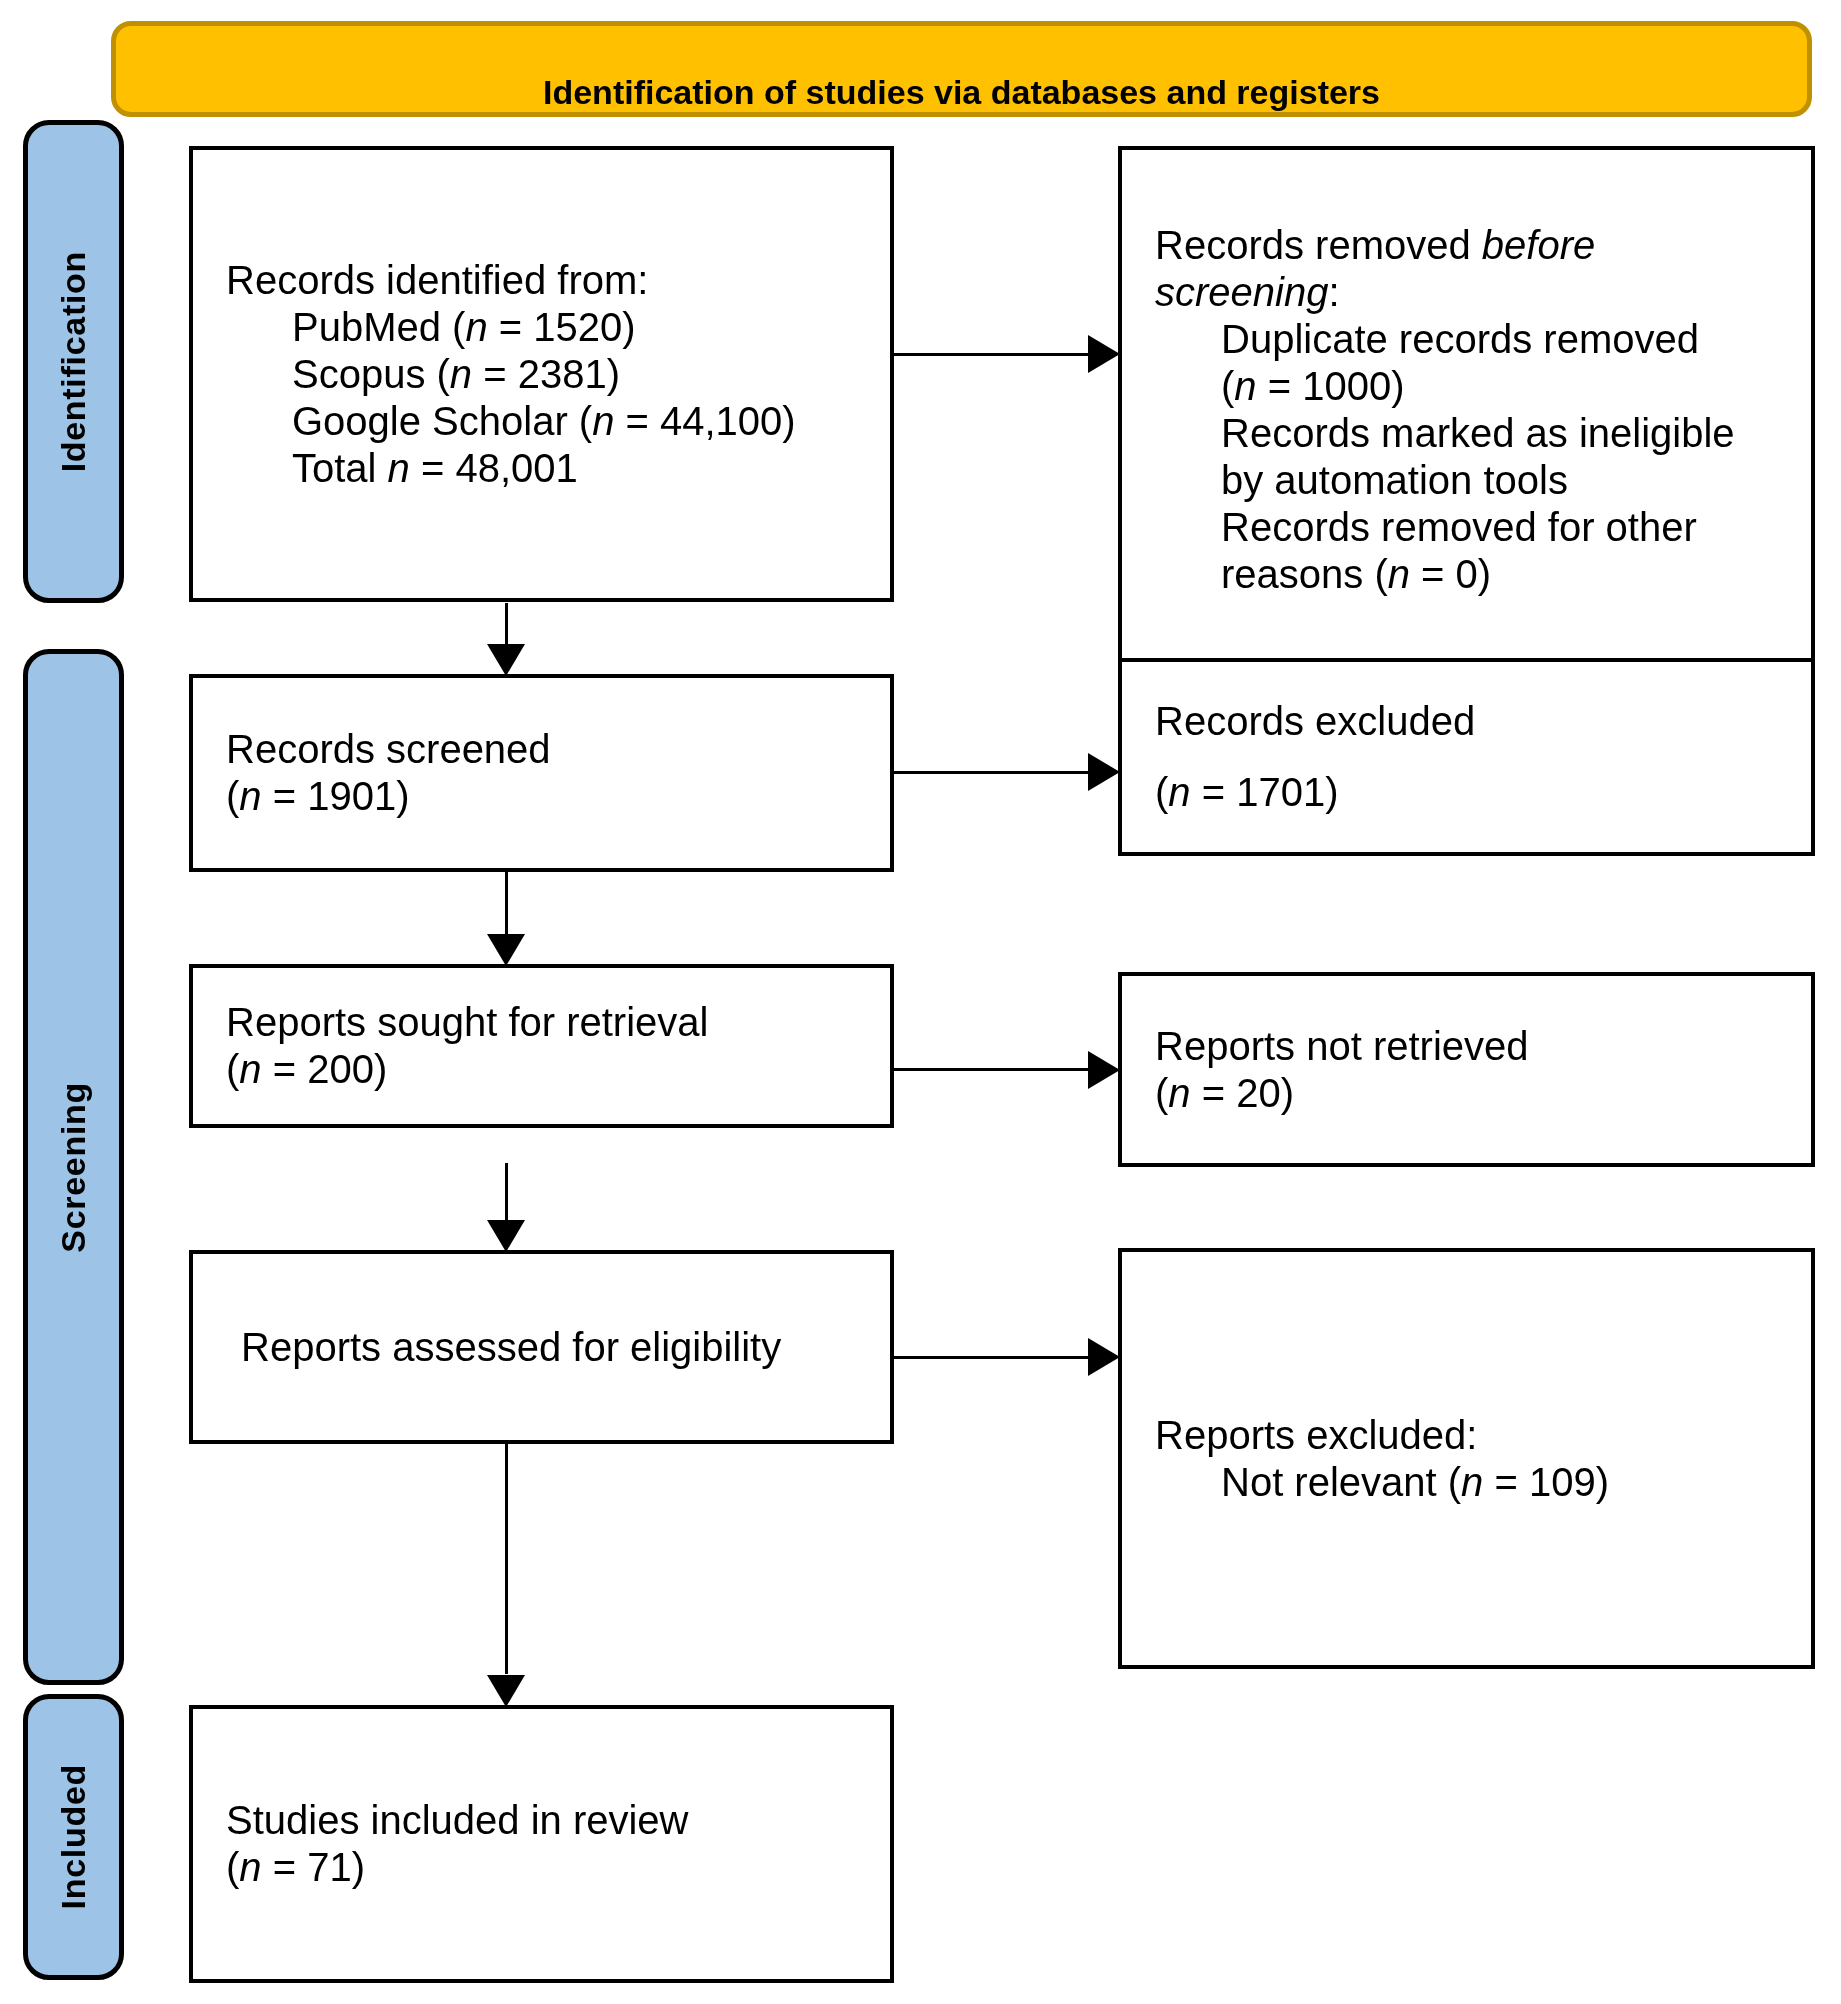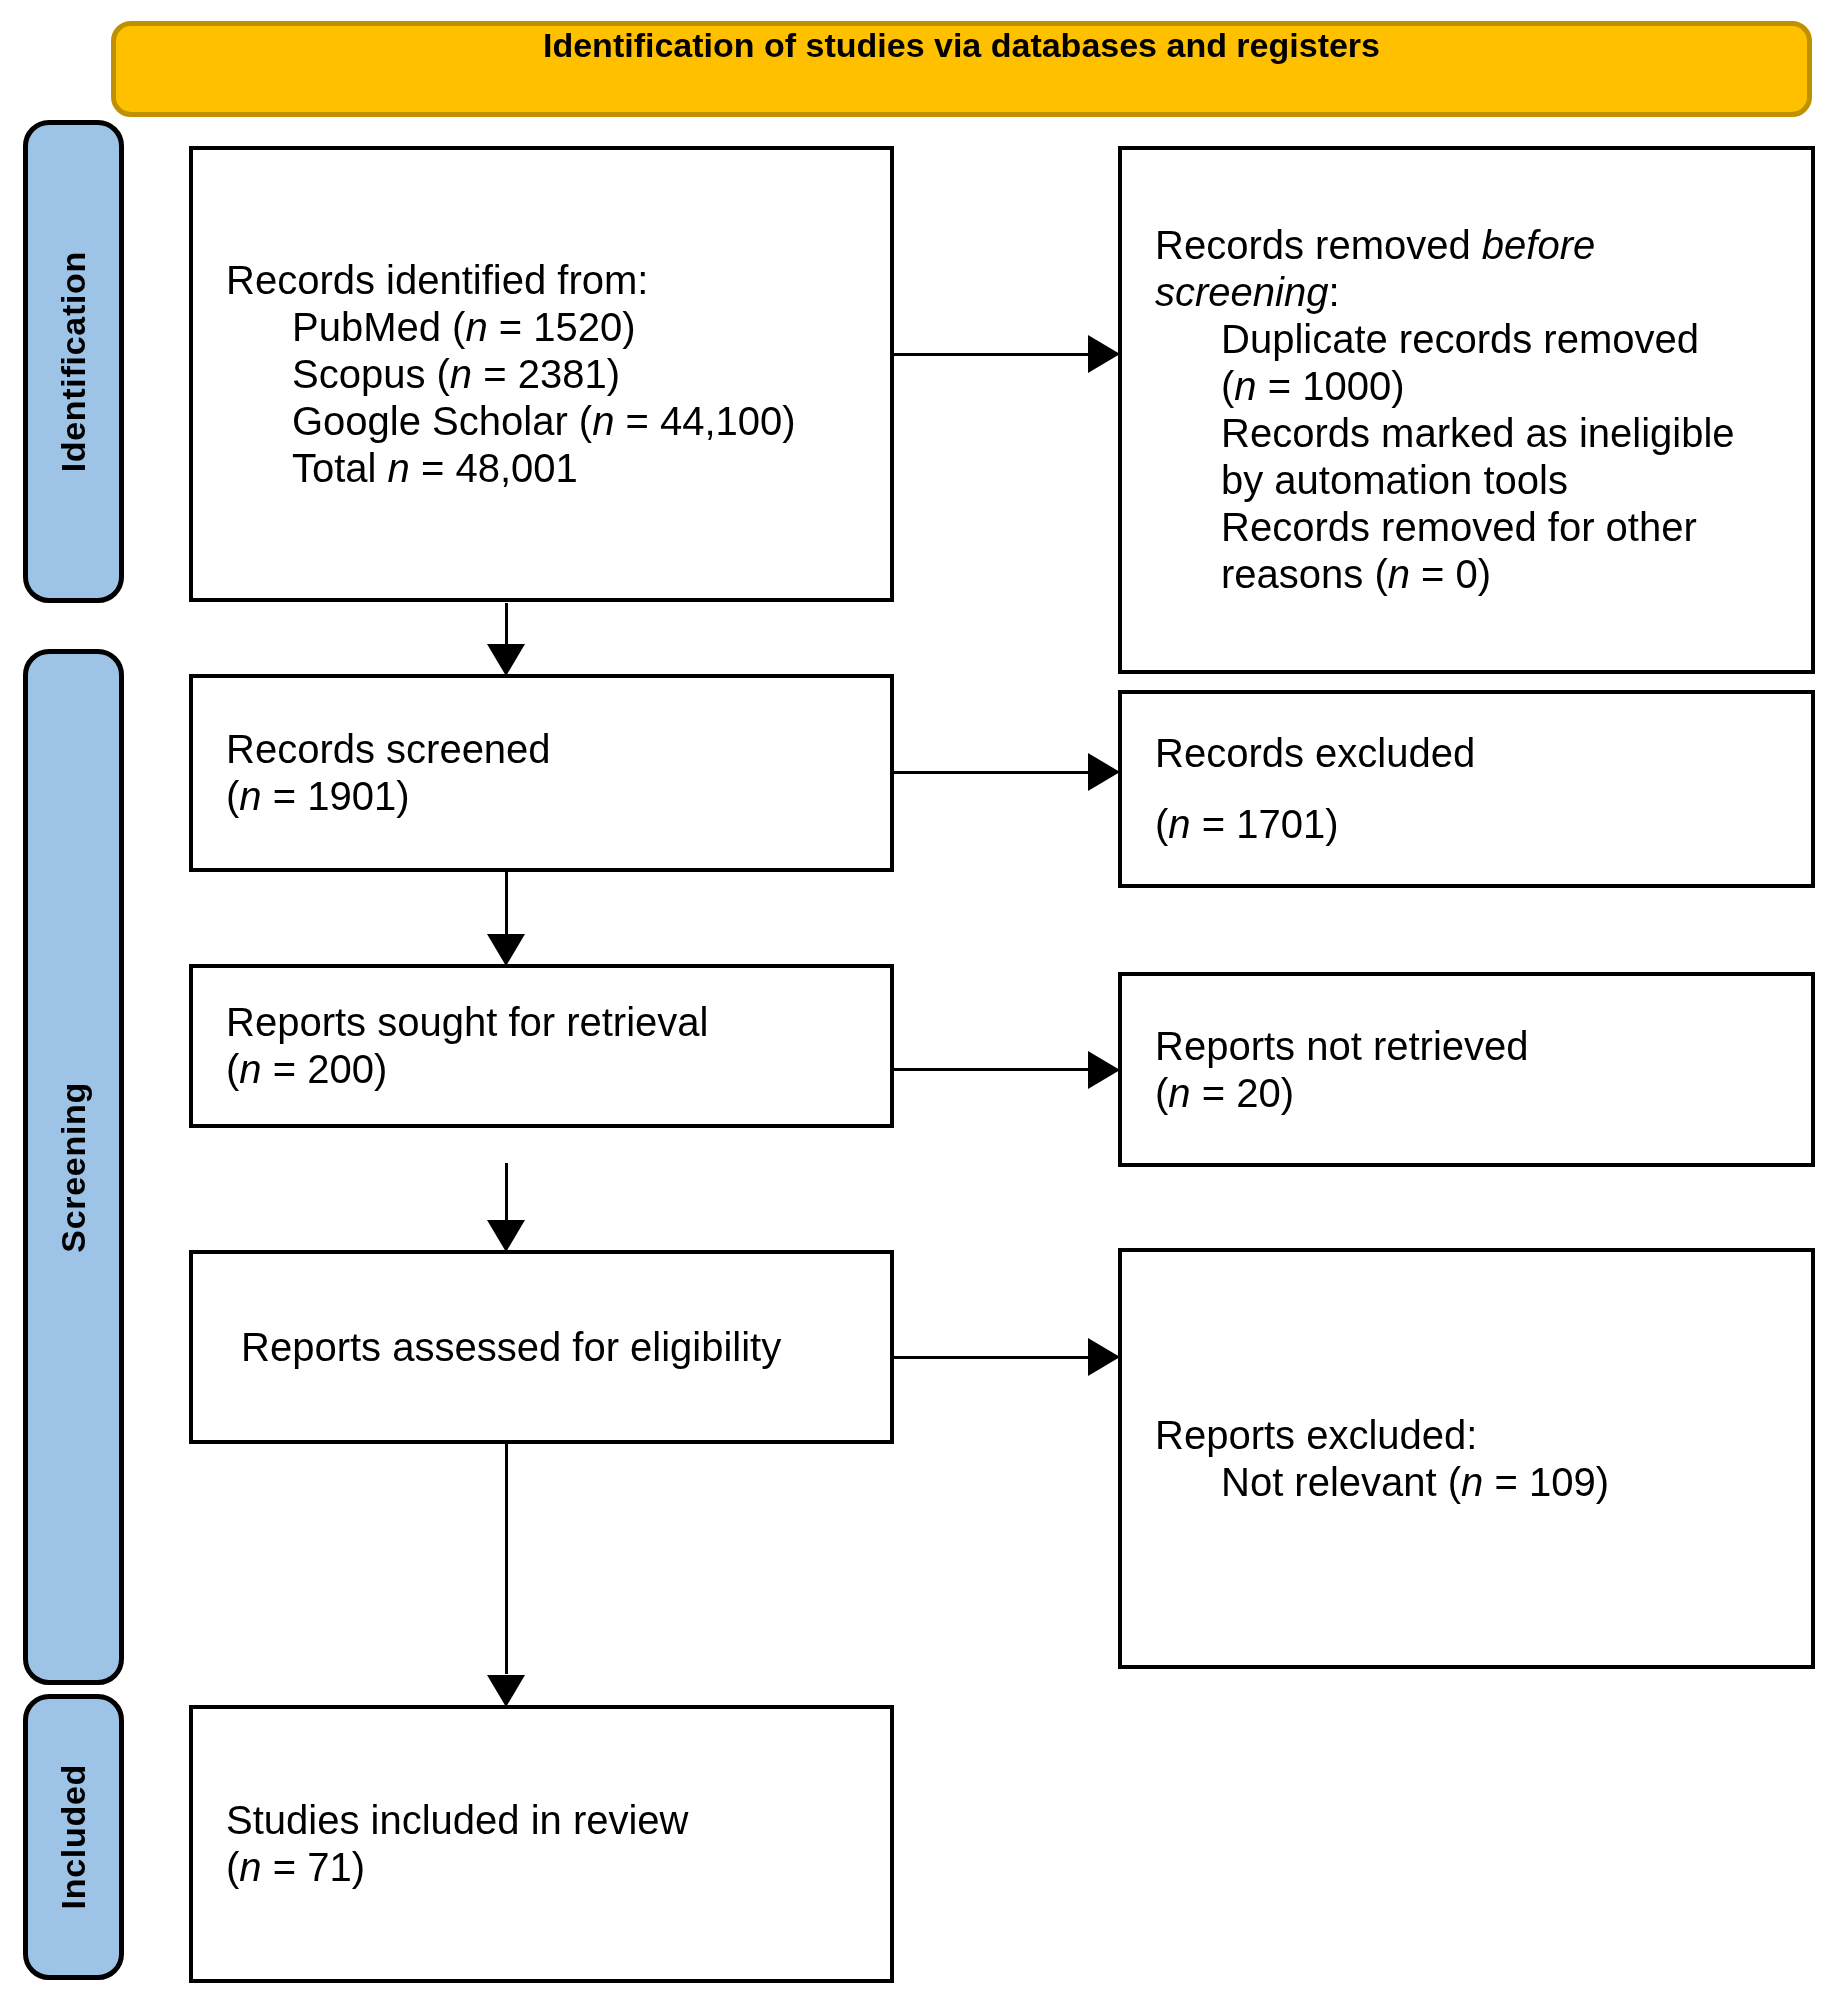--- a/index.html
+++ b/index.html
@@ -10,21 +10,21 @@
     font-family:"Liberation Sans", sans-serif;
     color:#000;
   }
   
   .banner{
     position:absolute;left:111px;top:21.4px;width:1701px;height:96px;
     box-sizing:border-box;
     background:var(--banner-fill,#FFC000);
     border:5.7px solid var(--banner-border,#BF9000);
     border-radius:20px;
-    display:flex;align-items:flex-start;justify-content:center;
+    display:flex;align-items:flex-end;justify-content:center;
     font-size:34px;font-weight:bold;
   }
   
   .stage{
     position:absolute;left:23px;width:101px;
     box-sizing:border-box;
     background:var(--stage-fill,#9DC3E6);
     border:5.7px solid #000;
     border-radius:26px;
     display:flex;align-items:center;justify-content:center;
@@ -46,21 +46,21 @@
     background:#fff;border:4.3px solid #000;
     display:flex;flex-direction:column;justify-content:center;
     padding:14.3px 18.5px 14.3px 33px;
     font-size:40px;line-height:47px;
   }
   .col-left{left:189px;width:705px;}
   .col-right{left:1118px;width:697px;}
   #box-identified{top:146px;height:456px;}
   #box-removed{top:146px;height:528px;}
   #box-screened{top:674px;height:198px;}
-  #box-excluded{top:690px;height:198px;gap:24px;}
+  #box-excluded{top:658px;height:198px;gap:24px;}
   #box-sought{top:964px;height:164px;}
   #box-not-retrieved{top:972px;height:195px;}
   #box-assessed{top:1250px;height:194px;padding-left:48px;}
   #box-reports-excluded{top:1248px;height:421px;}
   #box-included{top:1705px;height:278px;}
 
   .line{white-space:nowrap;}
   .line.indent{padding-left:66px;}
   .it{font-style:italic;}
 

